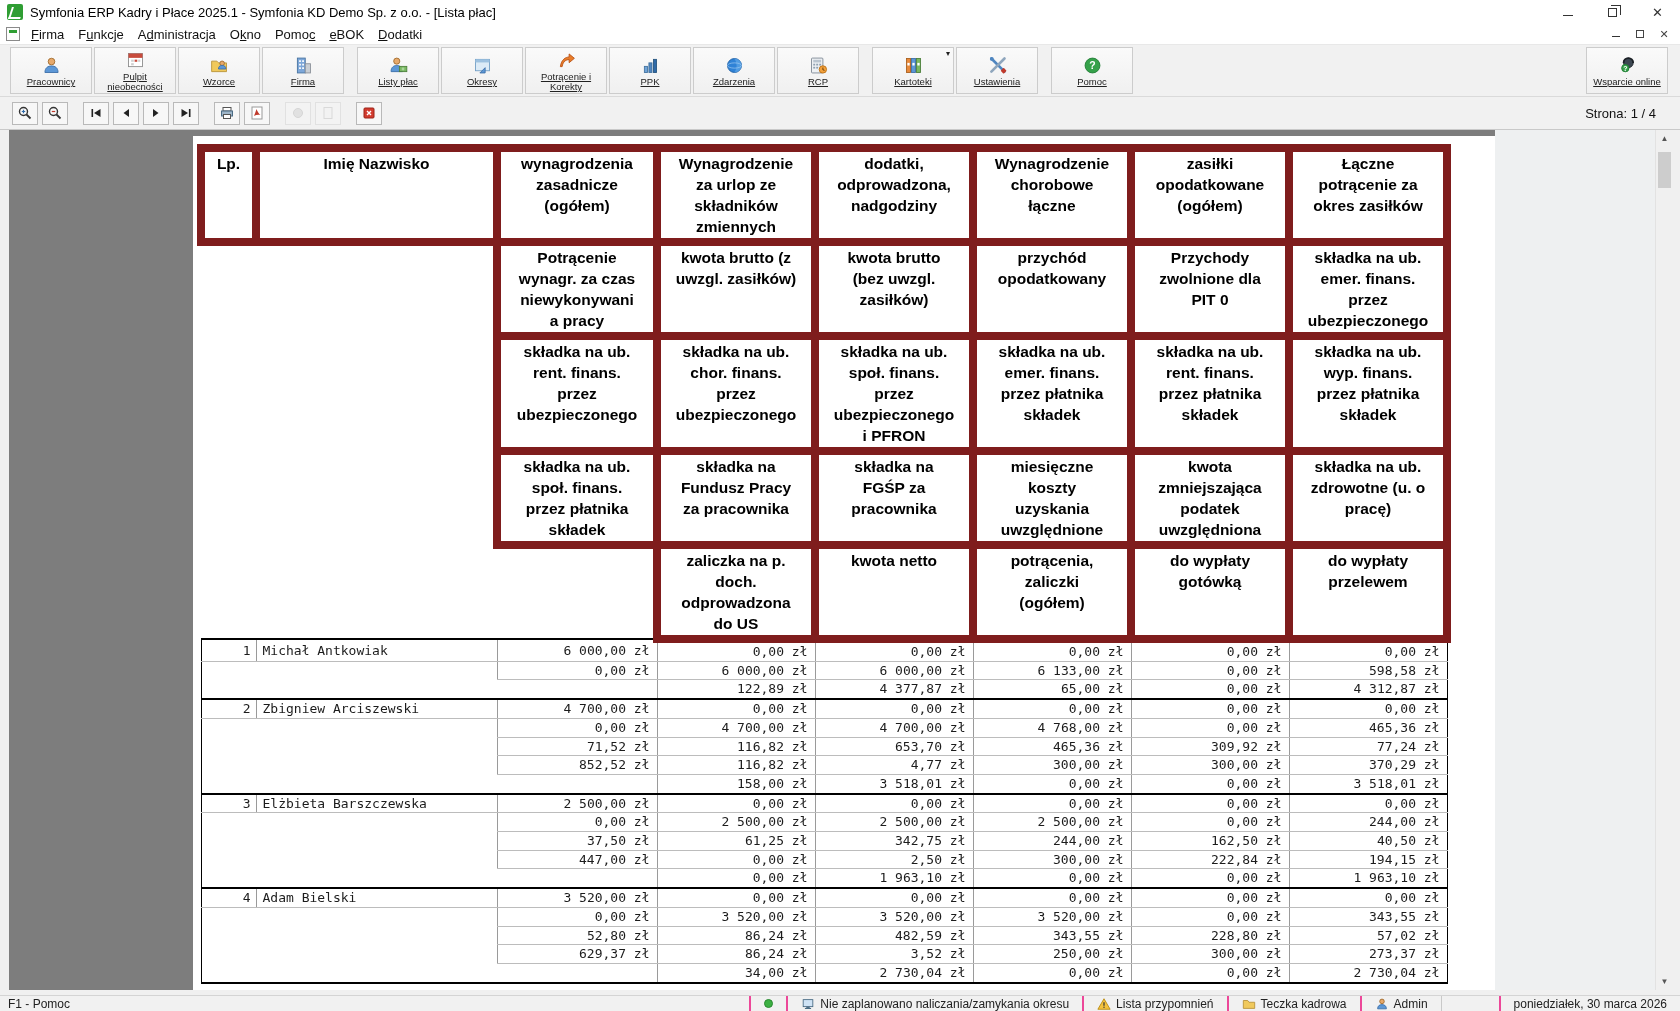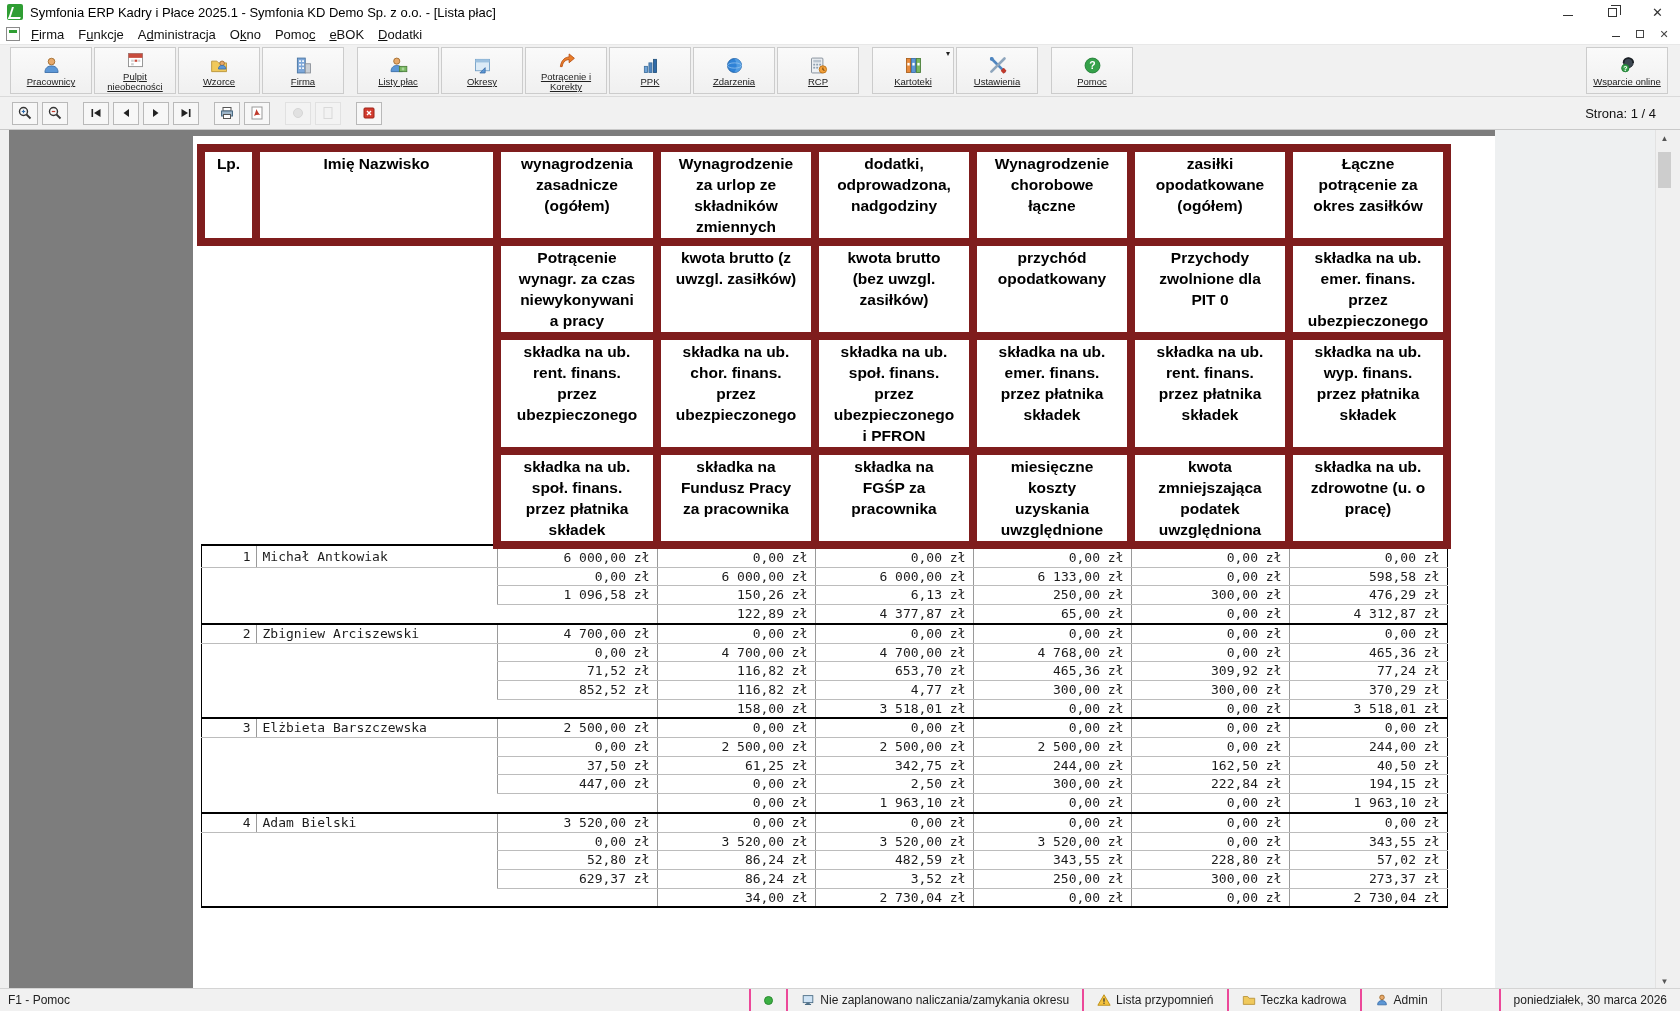--- a/index.html
+++ b/index.html
@@ -83,21 +83,21 @@
   .report td.v { text-align:right; padding-right:7px; border-left:1px solid #9a9a9a; border-bottom:1px solid #bcbcbc; }
   .report td.v:last-child { border-right:1px solid #000; }
   .report td.lp { border-left:1px solid #000; border-right:1px solid #9a9a9a; border-bottom:1px solid #bcbcbc;
                   text-align:right; padding-right:5px; }
   .report td.nm { border-bottom:1px solid #bcbcbc; padding-left:6px; text-align:left; }
   .report td.sp { border-left:1px solid #000; }
   .report tr.dfirst td { border-top:2px solid #000; }
   .report tr.dlast td { border-bottom:2px solid #000; }
 
   
-  .statusbar { position:absolute; bottom:0; left:0; right:0; height:23px; background:#f1f1f1;
+  .statusbar { position:absolute; bottom:0; left:0; right:0; height:16px; background:#f1f1f1;
                border-top:1px solid #d4d4d4; display:flex; align-items:center; font-size:12px; color:#222; }
   .sb-help { padding-left:8px; }
   .sb-right { margin-left:auto; display:flex; height:100%; align-items:stretch; }
   .sb-seg { display:flex; align-items:center; gap:5px; padding:0 13px; border-left:2px solid #ec4899; white-space:nowrap;justify-content:flex-end; }
   .sb-seg svg { width:14px; height:14px; }
   .green-dot { width:9px; height:9px; border-radius:50%; background:#3cb043; border:1px solid #2a8a31; }
   .sb-blank { width:58px; border-left:1px solid #c9c9c9; }
 </style>
 </head>
 <body>
@@ -489,47 +489,53 @@
 uzyskania
 uwzględnione</th>
                 <th>kwota
 zmniejszająca
 podatek
 uwzględniona</th>
                 <th>składka na ub.
 zdrowotne (u. o
 pracę)</th>
               </tr>
+              <tr class="hb4">
+                <td class="hsp" colspan="3"></td>
+                <th>zaliczka na p.
+doch.
+odprowadzona
+do US</th>
+                <th>kwota netto</th>
+                <th>potrącenia,
+zaliczki
+(ogółem)</th>
+                <th>do wypłaty
+gotówką</th>
+                <th>do wypłaty
+przelewem</th>
+              </tr>
               <tr class="dfirst">
                 <td class="lp">1</td>
                 <td class="nm">Michał Antkowiak</td>
                 <td class="v">6 000,00 zł</td>
                 <td class="v">0,00 zł</td>
                 <td class="v">0,00 zł</td>
                 <td class="v">0,00 zł</td>
                 <td class="v">0,00 zł</td>
                 <td class="v">0,00 zł</td>
               </tr>
               <tr>
                 <td class="sp" colspan="2"></td>
                 <td class="v">0,00 zł</td>
                 <td class="v">6 000,00 zł</td>
                 <td class="v">6 000,00 zł</td>
                 <td class="v">6 133,00 zł</td>
                 <td class="v">0,00 zł</td>
                 <td class="v">598,58 zł</td>
-              </tr>
-              <tr>
-                <td class="sp" colspan="2"></td>
-                <td class="v">1 096,58 zł</td>
-                <td class="v">150,26 zł</td>
-                <td class="v">6,13 zł</td>
-                <td class="v">250,00 zł</td>
-                <td class="v">300,00 zł</td>
-                <td class="v">476,29 zł</td>
               </tr>
               <tr class=" dlast">
                 <td class="sp" colspan="3"></td>
                 <td class="v">122,89 zł</td>
                 <td class="v">4 377,87 zł</td>
                 <td class="v">65,00 zł</td>
                 <td class="v">0,00 zł</td>
                 <td class="v">4 312,87 zł</td>
               </tr>
               <tr class="dfirst">

